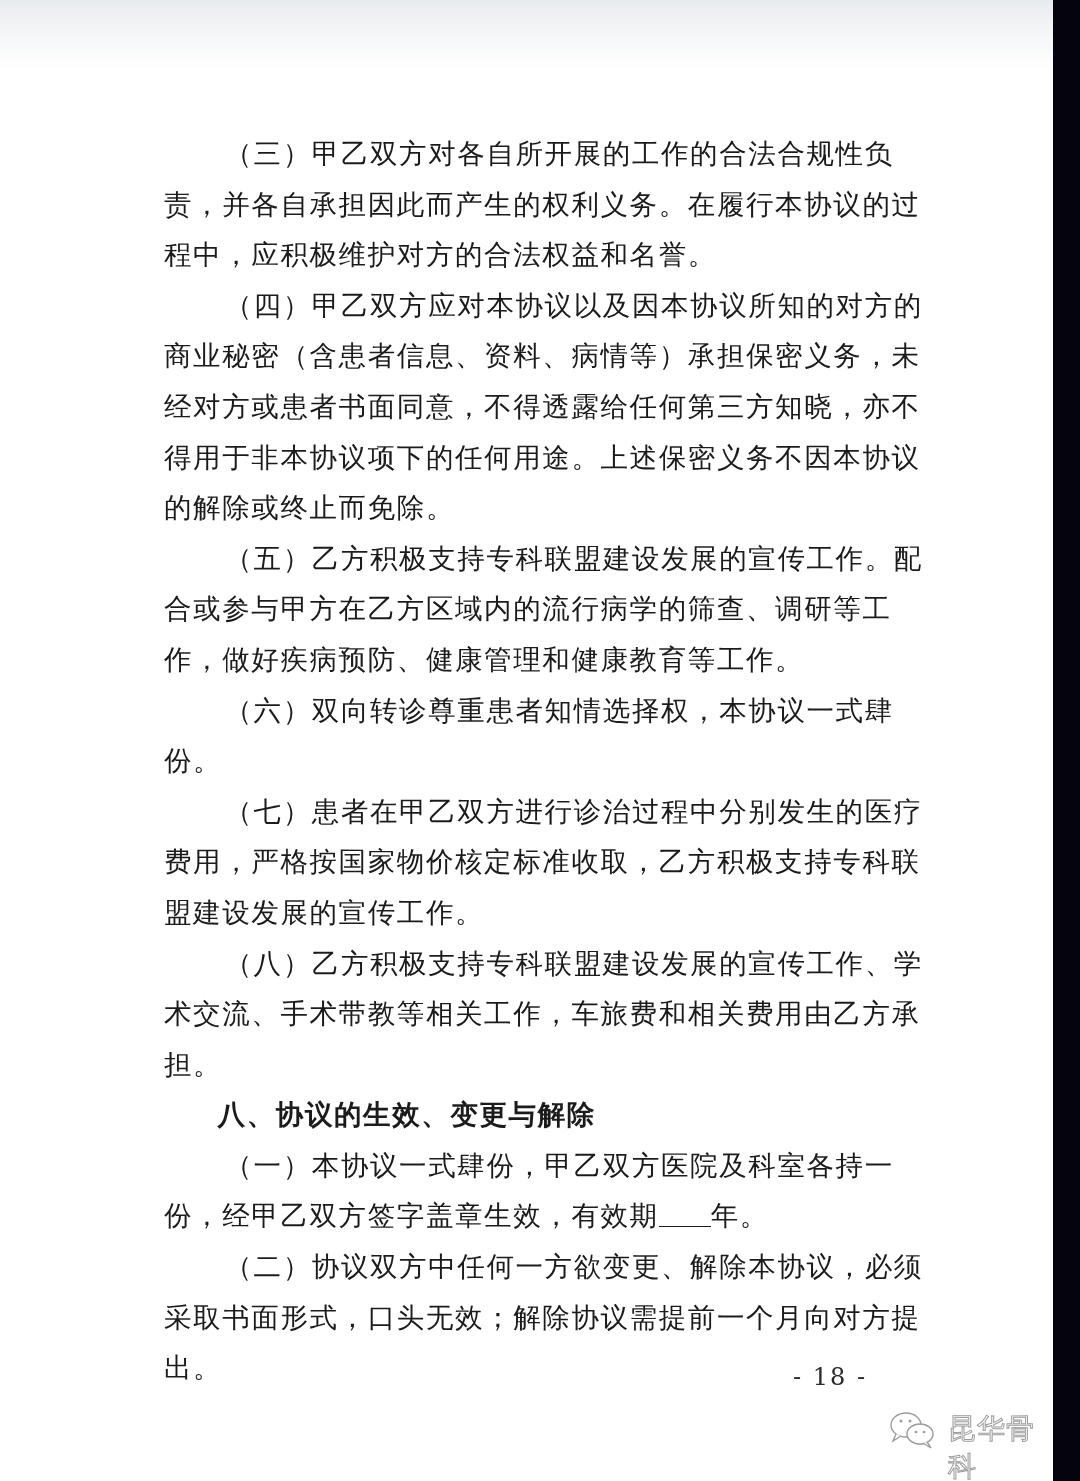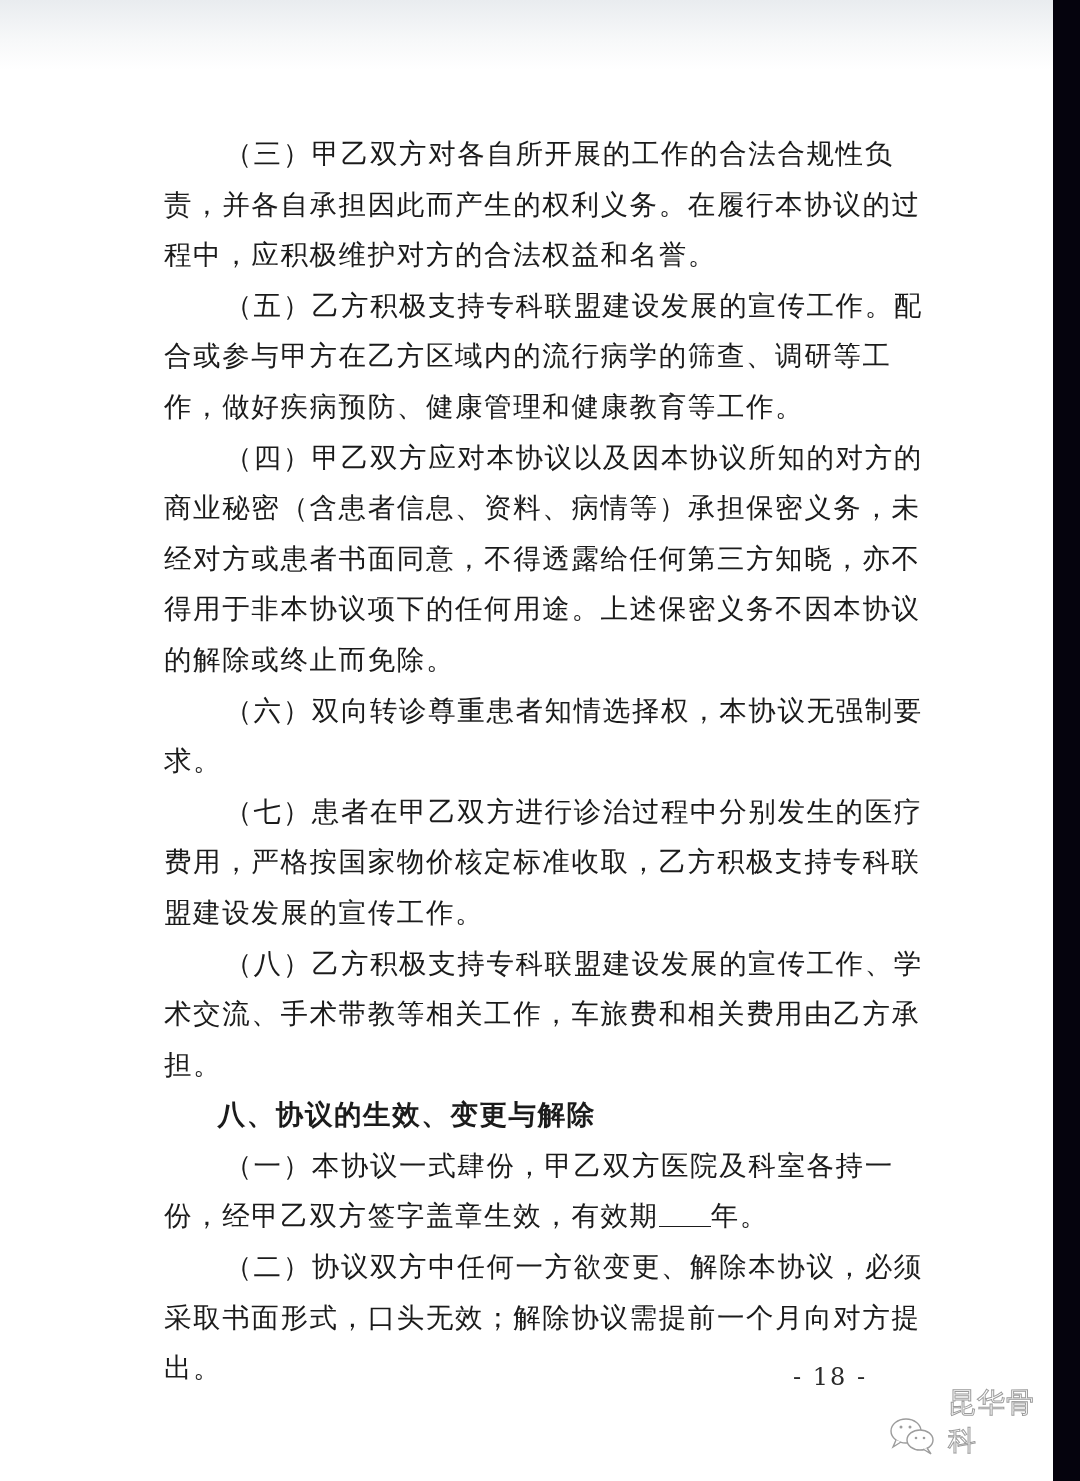--- a/index.html
+++ b/index.html
@@ -23,38 +23,38 @@
     .para { margin: 0; text-indent: 2.2em; white-space: pre-wrap; word-break: break-all; }
     .para.section { text-indent: 1.95em; font-weight: bold; }
     .blank { display: inline-block; width: 52px; border-bottom: 1.5px solid #1b1b1b; height: 1em; vertical-align: -2px; }
     .page-num {
       position: absolute; left: 793px; top: 1363px;
       font-family: "DejaVu Serif", "Liberation Serif", serif;
       font-size: 24px; color: #2a2a2a; letter-spacing: 2px;
     }
     .watermark {
       position: absolute; left: 888px; top: 1410px; height: 50px;
-      display: flex; align-items: flex-end; gap: 10px; color: #a7a7a7;
+      display: flex; align-items: flex-start; gap: 10px; color: #a7a7a7;
     }
     .watermark .wm-text {
       font-size: 28px; color: #ffffff;
       -webkit-text-stroke: 1px #9c9c9c; letter-spacing: 1px;
     }
     .wm-icon { width: 50px; height: 40px; }
   </style>
 </head>
 <body>
 
 <div class="page">
 
   <div class="body-text">
     <p class="para">（三）甲乙双方对各自所开展的工作的合法合规性负责，并各自承担因此而产生的权利义务。在履行本协议的过程中，应积极维护对方的合法权益和名誉。</p>
+    <p class="para">（四）甲乙双方应对本协议以及因本协议所知的对方的商业秘密（含患者信息、资料、病情等）承担保密义务，未经对方或患者书面同意，不得透露给任何第三方知晓，亦不得用于非本协议项下的任何用途。上述保密义务不因本协议的解除或终止而免除。</p>
     <p class="para">（五）乙方积极支持专科联盟建设发展的宣传工作。配合或参与甲方在乙方区域内的流行病学的筛查、调研等工作，做好疾病预防、健康管理和健康教育等工作。</p>
-    <p class="para">（四）甲乙双方应对本协议以及因本协议所知的对方的商业秘密（含患者信息、资料、病情等）承担保密义务，未经对方或患者书面同意，不得透露给任何第三方知晓，亦不得用于非本协议项下的任何用途。上述保密义务不因本协议的解除或终止而免除。</p>
-    <p class="para">（六）双向转诊尊重患者知情选择权，本协议无强制要求。</p>
+    <p class="para">（六）双向转诊尊重患者知情选择权，本协议一式肆份。</p>
     <p class="para">（七）患者在甲乙双方进行诊治过程中分别发生的医疗费用，严格按国家物价核定标准收取，乙方积极支持专科联盟建设发展的宣传工作。</p>
     <p class="para">（八）乙方积极支持专科联盟建设发展的宣传工作、学术交流、手术带教等相关工作，车旅费和相关费用由乙方承担。</p>
     <p class="para section">八、协议的生效、变更与解除</p>
     <p class="para"><span>（一）本协议一式肆份，甲乙双方医院及科室各持一份，经甲乙双方签字盖章生效，有效期</span><span class="blank"></span><span>年。</span></p>
     <p class="para">（二）协议双方中任何一方欲变更、解除本协议，必须采取书面形式，口头无效；解除协议需提前一个月向对方提出。</p>
   </div>
 
   <div class="page-num">- 18 -</div>
 
   <div class="watermark">

